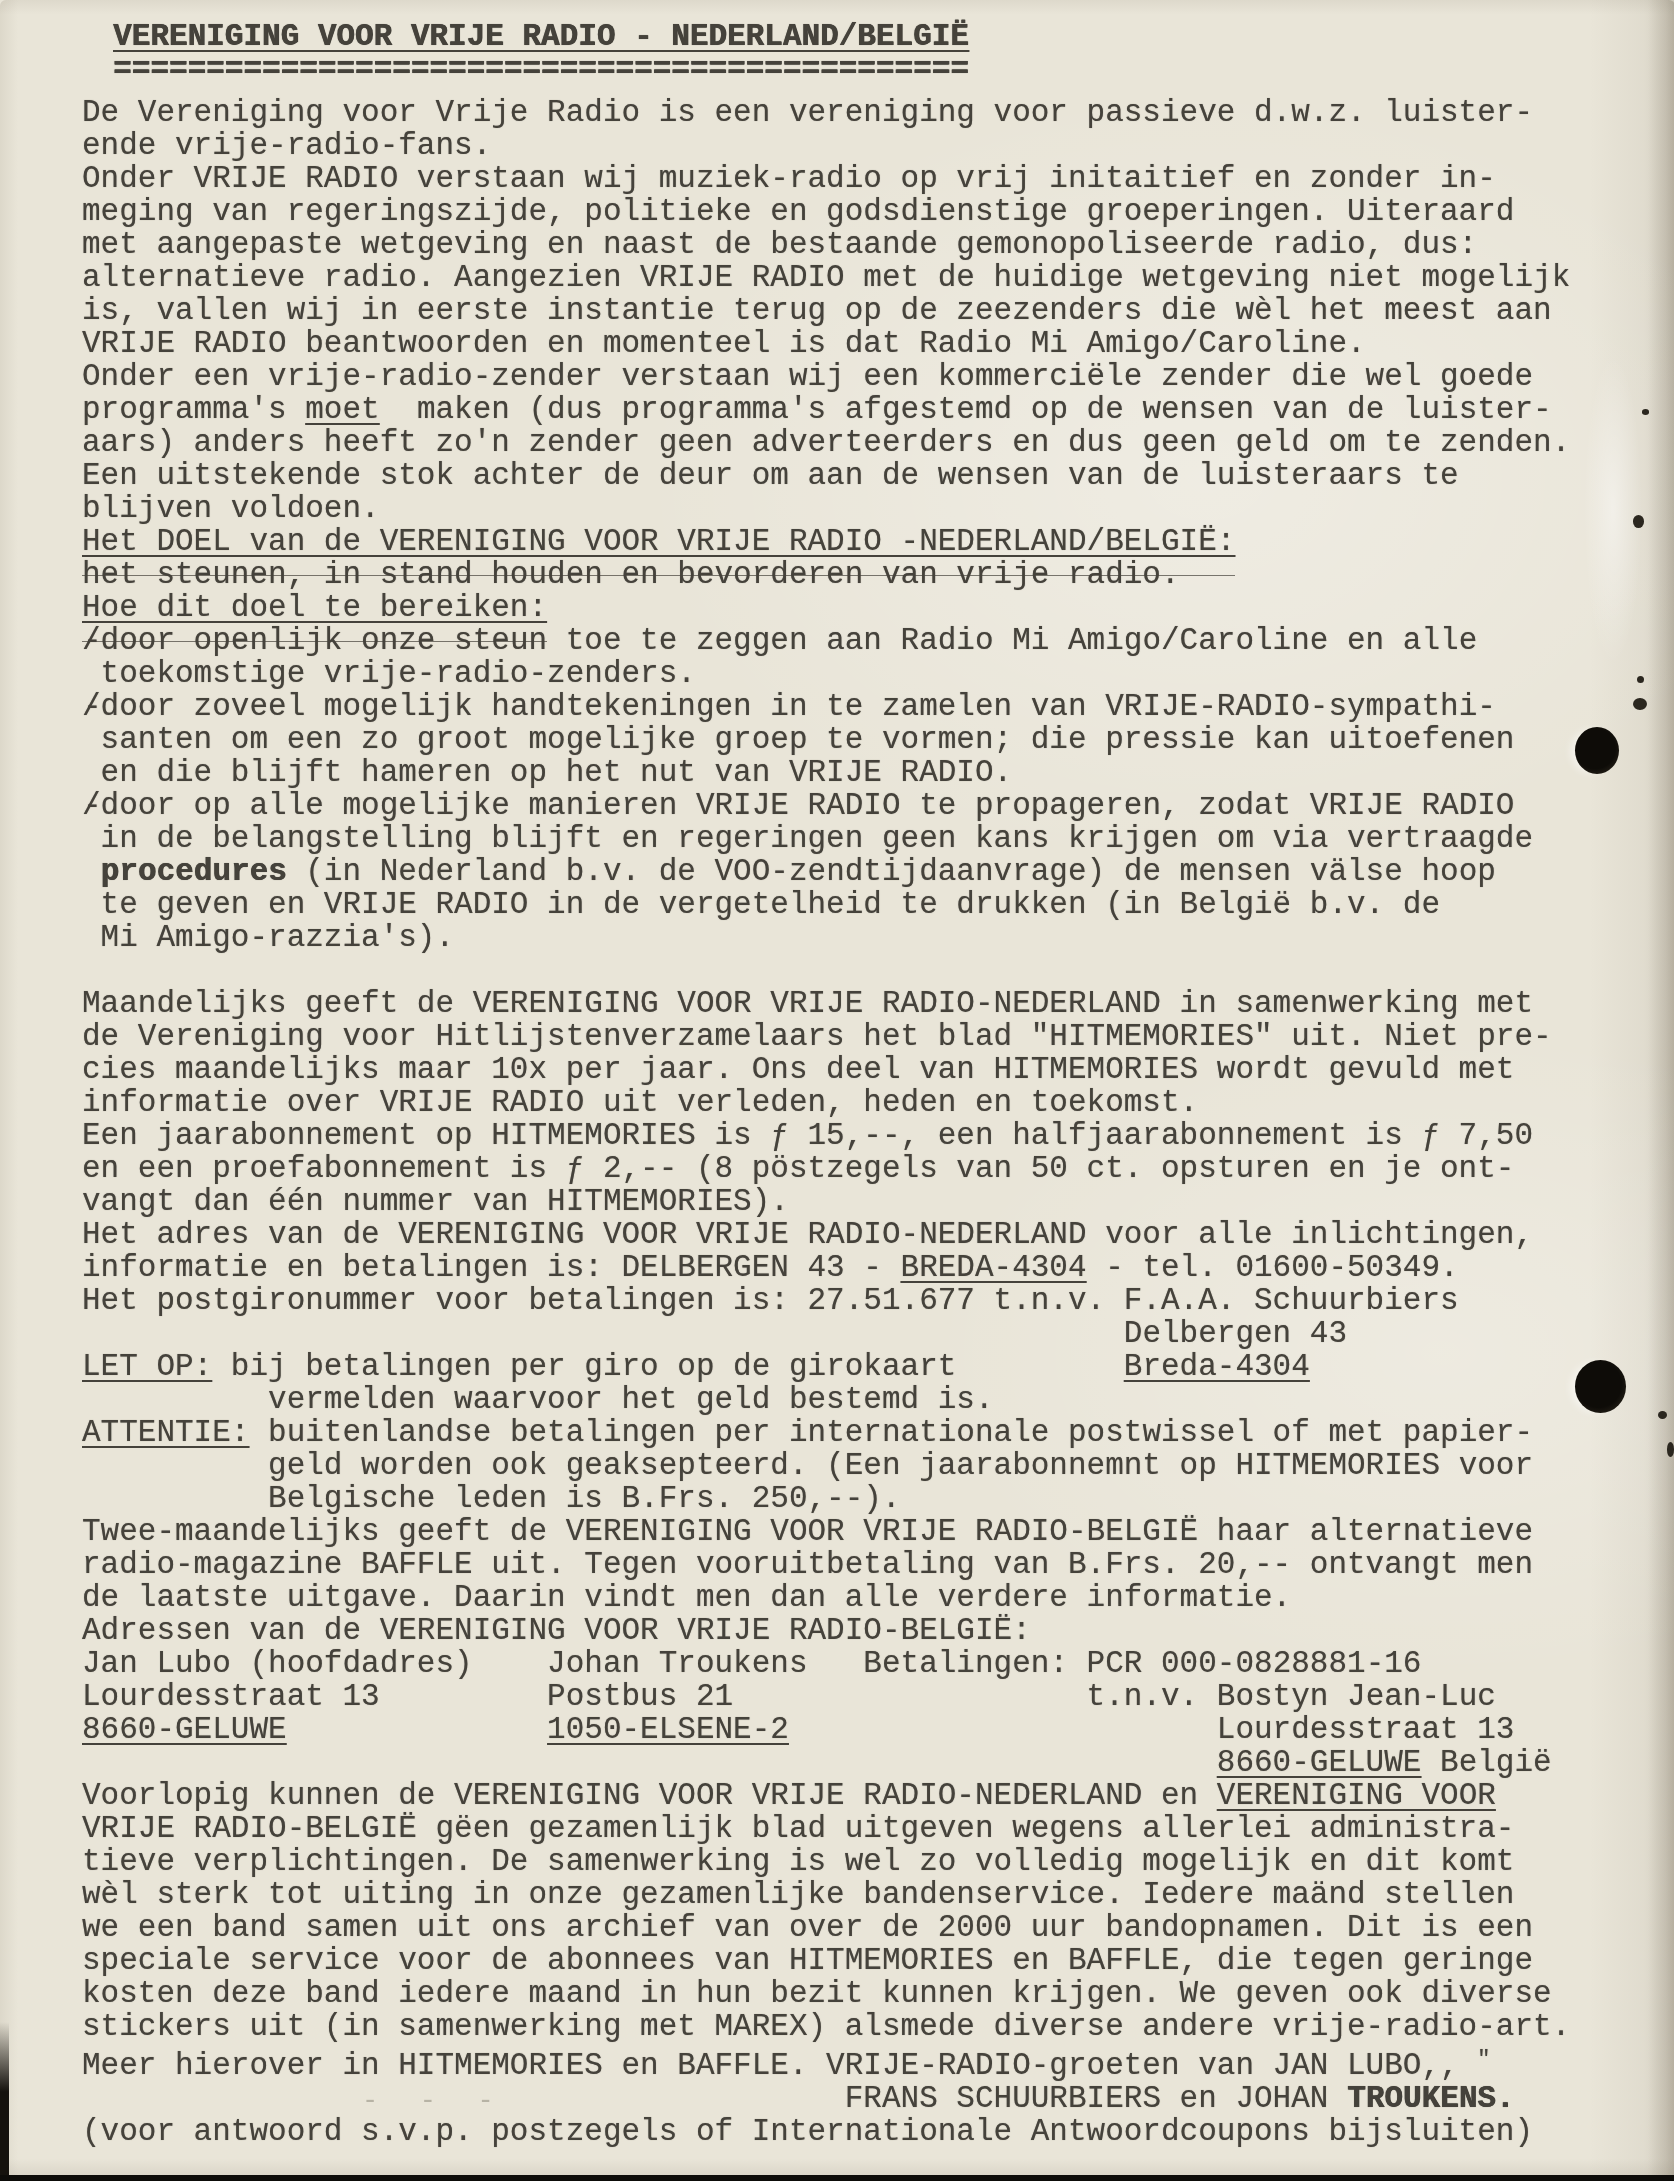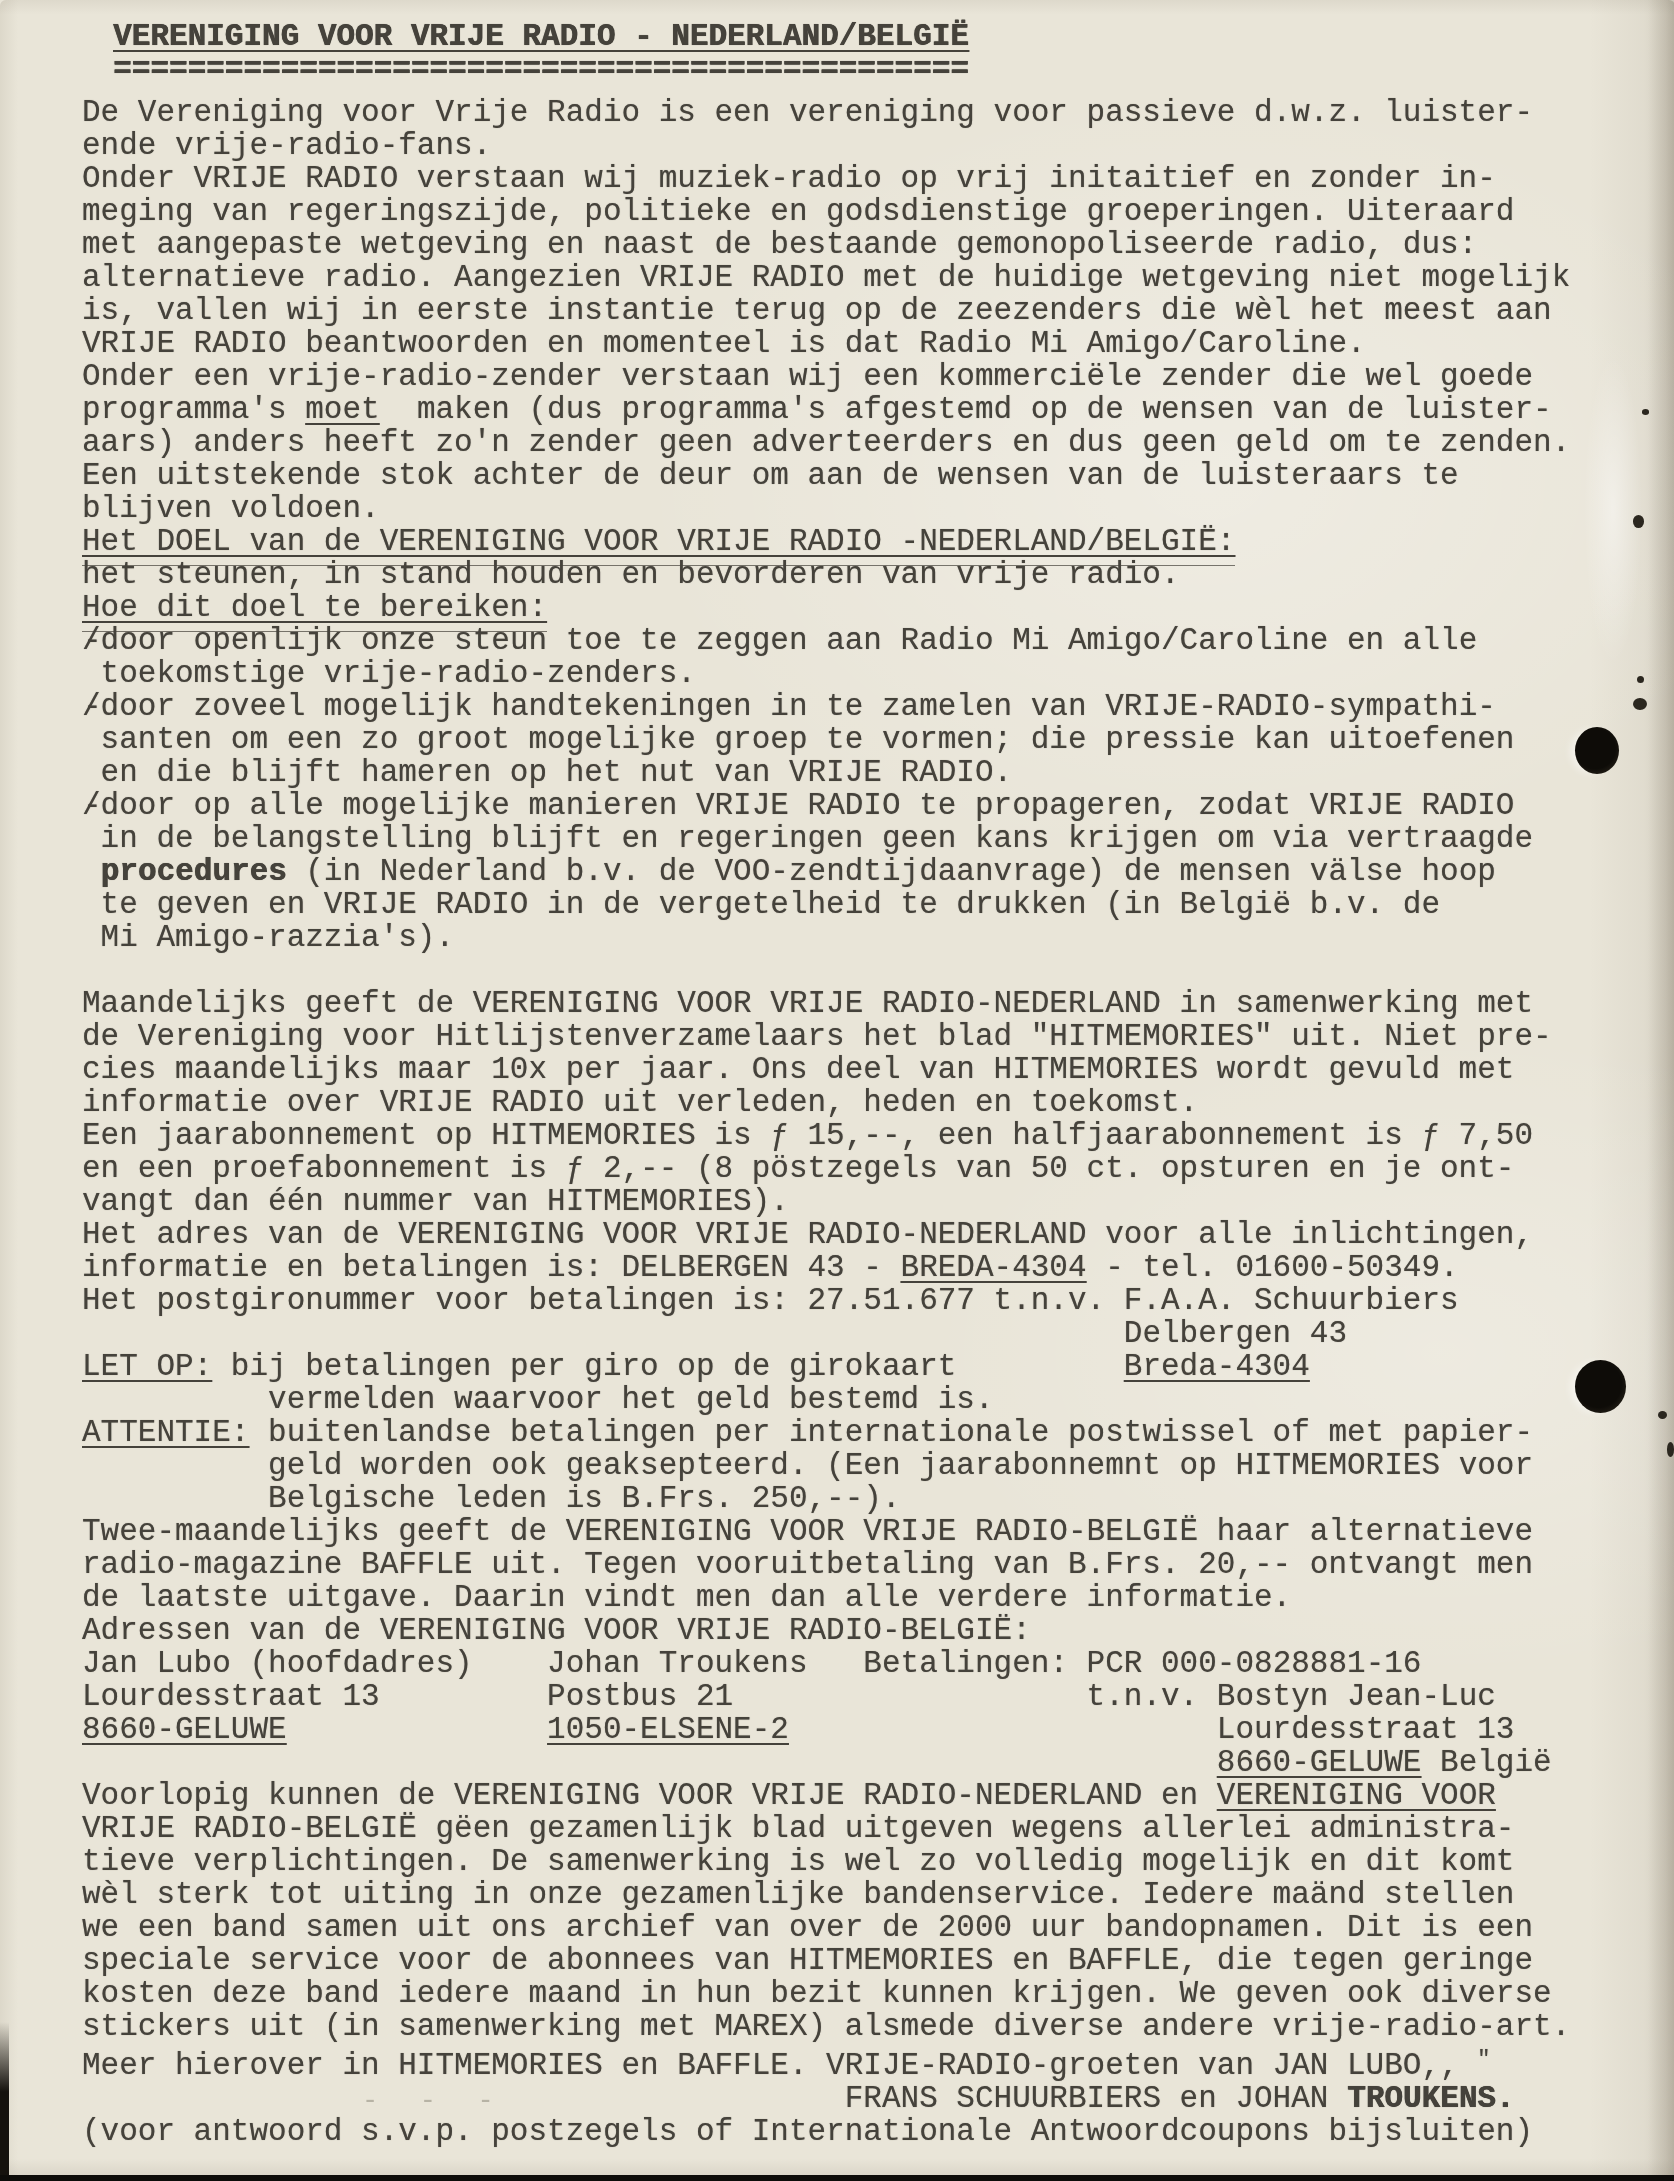--- a/index.html
+++ b/index.html
@@ -26,21 +26,21 @@
     font-size:31px;line-height:33px;
     white-space:pre;
     text-shadow:0 0 0.9px rgba(69,66,59,.55);
   }
   .line{min-height:33px;}
   .title-indent{padding-left:31px;}
   .equals{margin-bottom:10px;letter-spacing:0;}
   .u{text-decoration:underline;text-decoration-thickness:2.3px;text-underline-offset:4.5px;}
   .u2{
     text-decoration:underline;text-decoration-thickness:2.3px;text-underline-offset:4.5px;
-    border-bottom:1.8px solid rgba(69,66,59,.7);padding-bottom:6px;
+    border-bottom:1.8px solid rgba(69,66,59,.7);padding-bottom:16px;
   }
   .b{font-weight:700;text-shadow:0.6px 0 0 currentColor, 0 0 0.9px rgba(69,66,59,.6);}
   .sup{vertical-align:9px;font-size:22px;}
   .bul{position:relative;display:inline-block;}
   .bul::after{content:"-";position:absolute;left:0.9px;top:0;}
   .hole{
     position:absolute;border-radius:50%;
     background:radial-gradient(circle at 46% 46%, #0e0c08 58%, #241f17 80%, rgba(36,31,23,.25) 95%, rgba(36,31,23,0) 100%);
     box-shadow:-6.4px 0.9px 8.2px -2.7px rgba(255,255,255,.6);
   }

